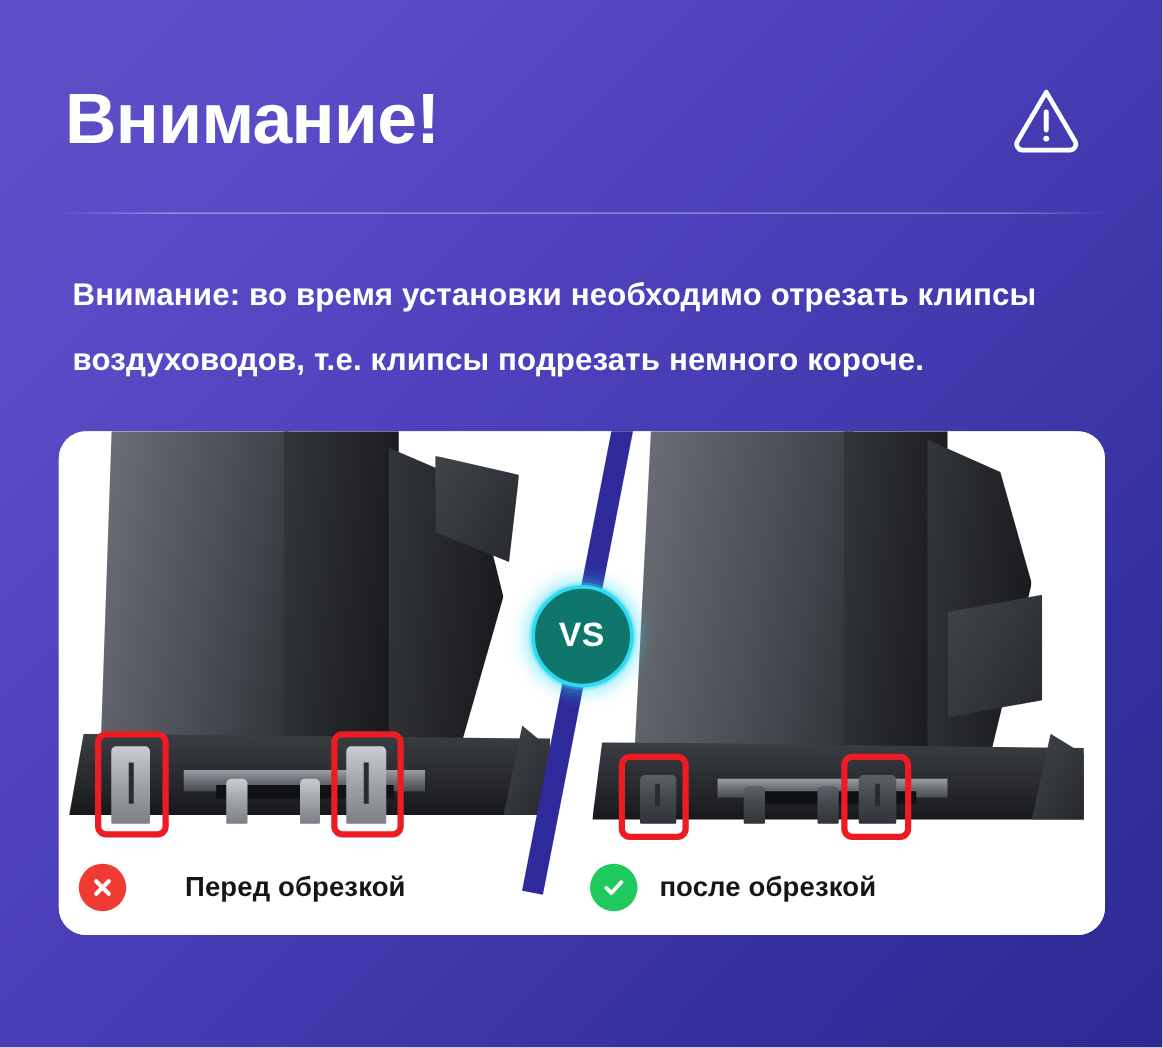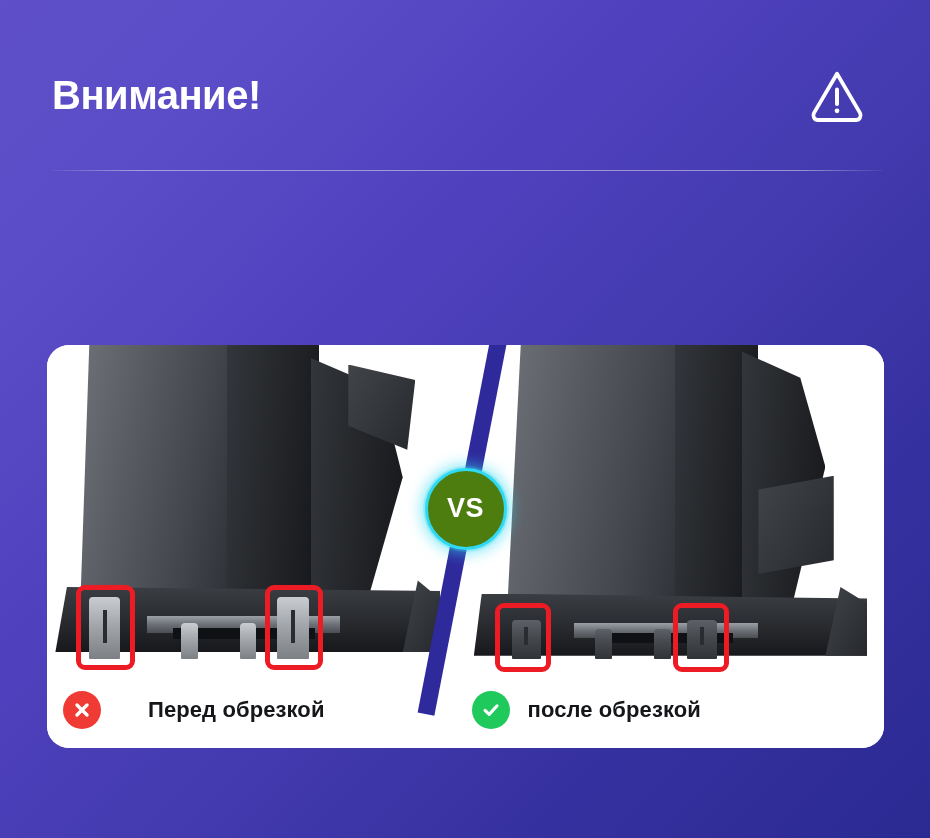--- a/index.html
+++ b/index.html
@@ -31,21 +31,21 @@
     left: 52px;
     top: 52px;
     right: 42px;
     height: 86px;
     display: flex;
     align-items: center;
     justify-content: space-between;
   }
 
   .title {
-    font-size: 40px;
+    font-size: 57px;
     font-weight: 700;
     color: #ffffff;
     letter-spacing: -0.5px;
     line-height: 1;
     white-space: nowrap;
   }
 
   .warn-icon {
     width: 58px;
     height: 58px;
@@ -176,21 +176,21 @@
   }
 
   .vs-badge {
     position: absolute;
     left: 50%;
     top: 50%;
     transform: translate(-50%, -50%);
     width: 76px;
     height: 76px;
     border-radius: 50%;
-    background: #4d7c0f;
+    background: #0f766e;
     border: 3px solid #2fd9f2;
     box-shadow: 0 0 14px 4px rgba(47,217,242,0.55),
                 0 0 0 2px rgba(47,217,242,0.25);
     display: flex;
     align-items: center;
     justify-content: center;
     z-index: 6;
   }
   .vs-badge span {
     color: #ffffff;
@@ -254,20 +254,21 @@
       <svg viewBox="0 0 64 64" fill="none" xmlns="http://www.w3.org/2000/svg">
         <path d="M32 8.5 L57.5 52 a5.2 5.2 0 0 1 -4.5 7.6 H11 a5.2 5.2 0 0 1 -4.5 -7.6 Z" stroke="#ffffff" stroke-width="4.2" stroke-linejoin="round"></path>
         <line x1="32" y1="26" x2="32" y2="42" stroke="#ffffff" stroke-width="4.4" stroke-linecap="round"></line>
         <circle cx="32" cy="49.5" r="2.6" fill="#ffffff"></circle>
       </svg>
     </div>
   </div>
 
   <div class="divider"></div>
 
+  <div class="body-copy">Внимание: во время установки необходимо отрезать клипсы воздуховодов, т.е. клипсы подрезать немного короче.</div>
 
   <div class="card">
 
     <div class="photos">
 
       <div class="photo">
         <div class="duct">
           <div class="col-main" style="left:8%;  top:-2%;  width:36%; height:80%; clip-path:polygon(6% 0,100% 0,100% 100%,0 100%);"></div>
           <div class="col-dark" style="left:43%; top:-2%;  width:22%; height:82%;"></div>
           <div class="col-dark" style="left:63%; top:4%;   width:22%; height:76%; clip-path:polygon(0 0,76% 12%,100% 48%,60% 100%,0 100%);"></div>

